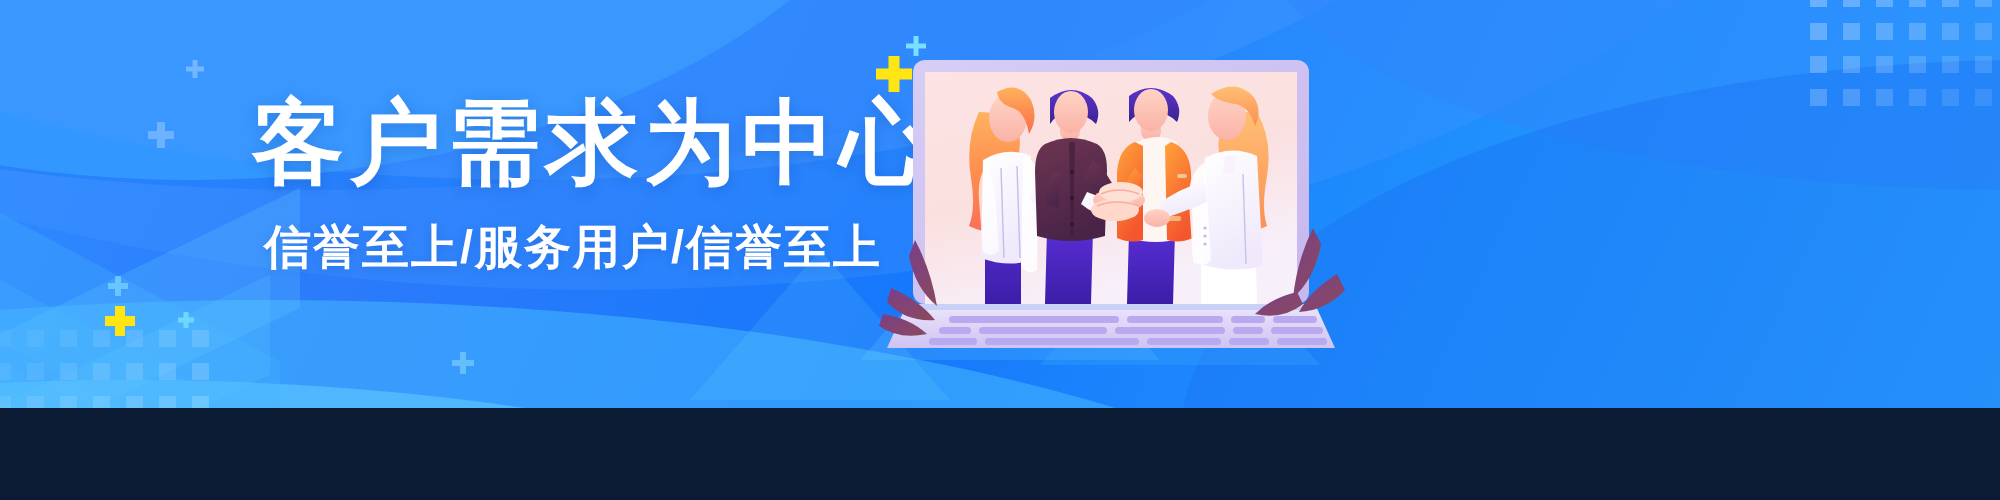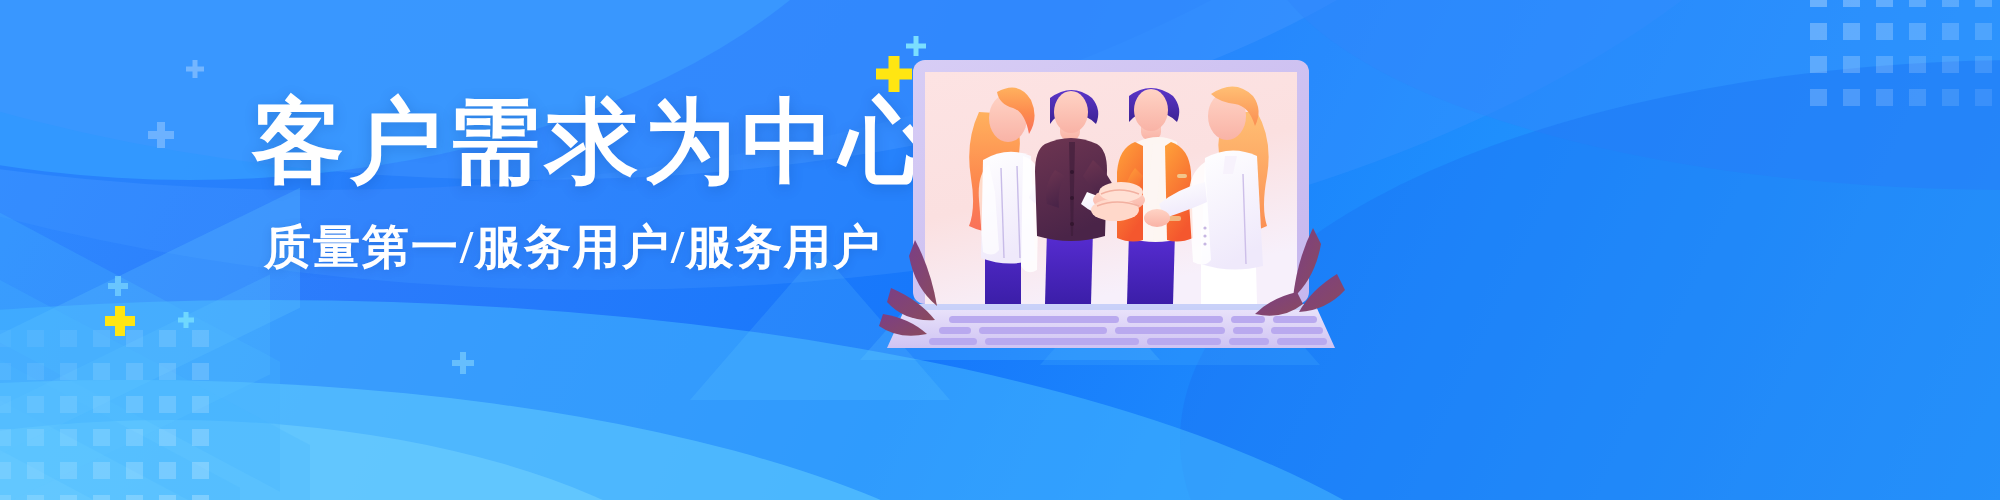--- a/index.html
+++ b/index.html
@@ -3,23 +3,23 @@
 <meta charset="utf-8">
 <style>
   html, body {
     margin: 0;
     padding: 0;
     background: #0b1b33;
   }
   #banner {
     position: relative;
     width: 2000px;
-    height: 500px;
+    height: 408px;
     overflow: hidden;
-    font-family: Liberation Serif, serif;
+    font-family: Liberation Sans, sans-serif;
     background: linear-gradient(115deg, #2f8cff 0%, #2b7bfb 22%, #1678fb 48%, #1f8ffd 70%, #2ea8ff 100%);
   }
 
   
   .bg-layer { position: absolute; inset: 0; }
 
   .wave {
     position: absolute;
     border-radius: 50%;
   }
@@ -290,21 +290,21 @@
   <div class="plus" id="plus-cyan-4"></div>
   <div class="plus" id="plus-cyan-3"></div>
   <div class="plus" id="plus-yellow-small"></div>
   <div class="plus" id="plus-cyan-5"></div>
   <div class="plus" id="plus-yellow-main"></div>
   <div class="plus" id="plus-cyan-1"></div>
   <div class="plus" id="plus-cyan-2"></div>
 
   <div id="text-block">
     <h1 id="headline">客户需求为中心</h1>
-    <p id="subtitle">质量第一/服务用户/服务用户</p>
+    <p id="subtitle">信誉至上/服务用户/信誉至上</p>
   </div>
 
   <div id="laptop">
     <svg viewBox="0 0 430 300" xmlns="http://www.w3.org/2000/svg">
       <defs>
         <linearGradient id="gScreen" x1="0" y1="0" x2="0.4" y2="1">
           <stop offset="0%" stop-color="#fde3e3"></stop>
           <stop offset="55%" stop-color="#fbe0e0"></stop>
           <stop offset="100%" stop-color="#f7f0fb"></stop>
         </linearGradient>

